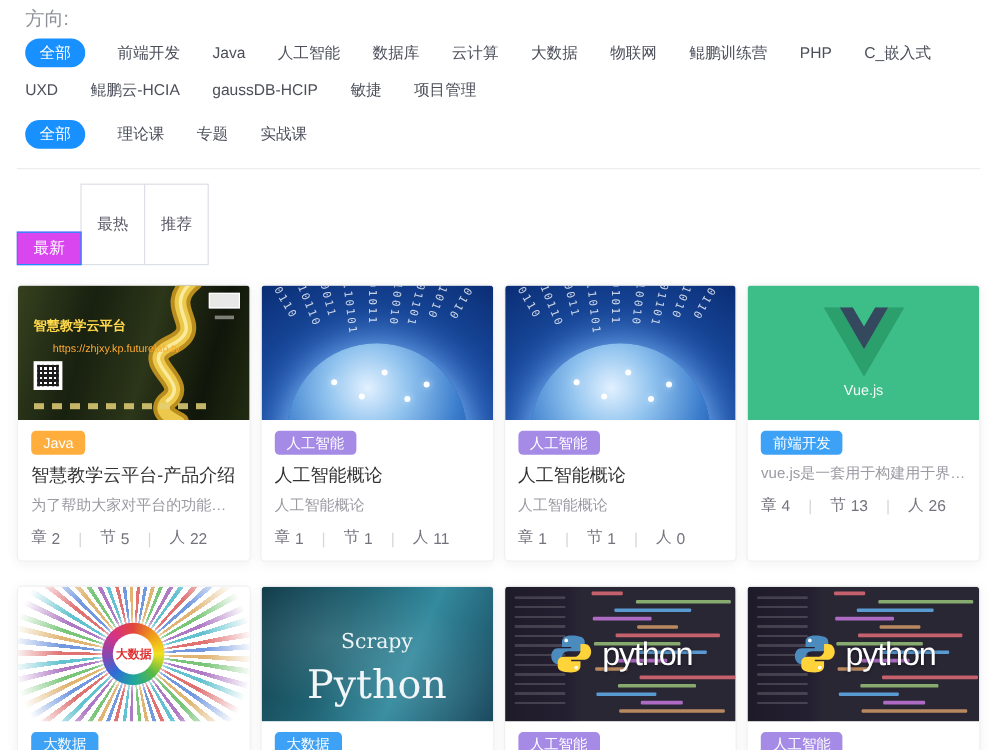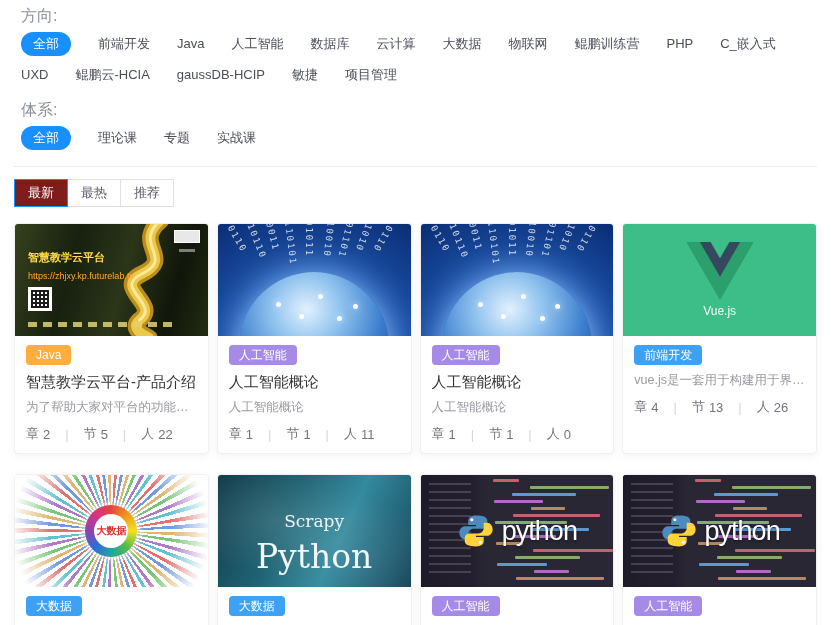--- a/index.html
+++ b/index.html
@@ -13,41 +13,41 @@
   .filter-row { display:flex; flex-wrap:wrap; align-items:center; column-gap:27px; row-gap:8px; max-width:760px; }
   .filter-item { font-size:13px; color:#4c4f5a; cursor:pointer; text-decoration:none; line-height:22px; white-space:nowrap; }
   .filter-item.active { background:#1890ff; color:#fff; padding:1px 12px; border-radius:12px; }
 
   .divider { border:none; border-top:1px solid #ececf1; margin:16px 0 12px; }
 
   
   .sort-tabs { display:flex; padding-left:0; margin-bottom:16px; }
   .sort-tab { font-size:13px; color:#5a5a66; background:#fff; border:1px solid #dcdfe6; padding:4px 13px; cursor:pointer; margin-left:-1px; }
   .sort-tab:first-child { margin-left:0; }
-  .sort-tab.active { background:#7f1d1d; border-color:#1890ff; color:#fff; position:relative; }
+  .sort-tab.active { background:#d946ef; border-color:#1890ff; color:#fff; position:relative;margin-top:40px; }
 
   
   .course-grid { display:grid; grid-template-columns:repeat(4,1fr); gap:20px 8px; }
   .course-card { background:#fff; border:1px solid #f0f0f1; border-radius:4px; overflow:hidden; box-shadow:0 2px 10px rgba(0,0,0,.05); cursor:pointer; }
   .card-body { padding:9px 11px 10px; }
   .card-tag { display:inline-block; font-size:12px; color:#fff; padding:2px 10px; border-radius:4px; line-height:16px; }
   .card-title { font-size:15px; color:#333; margin-top:8px; white-space:nowrap; overflow:hidden; text-overflow:ellipsis; }
   .card-desc { font-size:12.5px; color:#9a9aa2; margin-top:7px; white-space:nowrap; overflow:hidden; text-overflow:ellipsis; }
   .card-stats { display:flex; align-items:center; margin-top:9px; font-size:13px; color:#73737d; }
   .card-stats .sep { color:#d6d6dc; margin:0 15px; font-style:normal; }
   .card-stats .num { margin-left:4px; }
 
   
   .cover { position:relative; height:112px; overflow:hidden; }
 
   
   .cover-river { background:linear-gradient(105deg,#36411f 0%,#18200f 30%,#2c3619 55%,#10160a 80%,#222c12 100%); }
   .cover-river svg.river { position:absolute; inset:0; }
   .river-line1 { position:absolute; left:13px; top:26px; font-size:11px; font-weight:bold; color:#ffd94a; }
-  .river-line2 { position:absolute; left:13px; top:47px; font-size:9px; color:#ffaa33; }
+  .river-line2 { position:absolute; left:29px; top:47px; font-size:9px; color:#ffaa33; }
   .river-qr { position:absolute; left:13px; top:63px; width:24px; height:24px; background:#fff;
       background-image:repeating-linear-gradient(0deg,#1c1c1c 0 2px,transparent 2px 4px),repeating-linear-gradient(90deg,#1c1c1c 0 2px,transparent 2px 4px);
       background-size:18px 18px; background-position:3px 3px; background-repeat:no-repeat; }
   .river-dashes { position:absolute; left:13px; bottom:9px; width:150px; height:5px;
       background:repeating-linear-gradient(90deg,#e3cf77 0 9px,transparent 9px 15px); opacity:.85; }
   .river-logo { position:absolute; right:8px; top:6px; width:26px; height:13px; background:rgba(255,255,255,.9);
       border:1px solid #fff; box-shadow:0 14px 0 -5px rgba(255,255,255,.45); }
 
   
   .cover-globe { background:radial-gradient(circle at 50% 125%,#a6d4f2 0%,#4b8ad8 25%,#1d51a8 55%,#0a2d74 100%); }
@@ -119,21 +119,20 @@
         <a class="filter-item">C_嵌入式</a>
         <a class="filter-item">UXD</a>
         <a class="filter-item">鲲鹏云-HCIA</a>
         <a class="filter-item">gaussDB-HCIP</a>
         <a class="filter-item">敏捷</a>
         <a class="filter-item">项目管理</a>
       </div>
   </div>
 
   <div class="filter-block">
-    <div class="filter-label">体系:</div>
     <div class="filter-row" id="system-row">
         <a class="filter-item active">全部</a>
         <a class="filter-item">理论课</a>
         <a class="filter-item">专题</a>
         <a class="filter-item">实战课</a>
       </div>
   </div>
 
   <hr class="divider">
 

